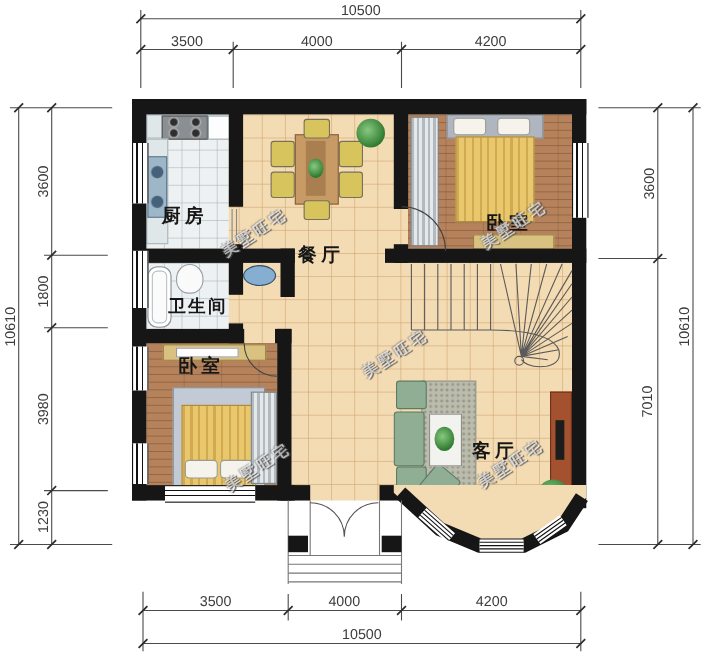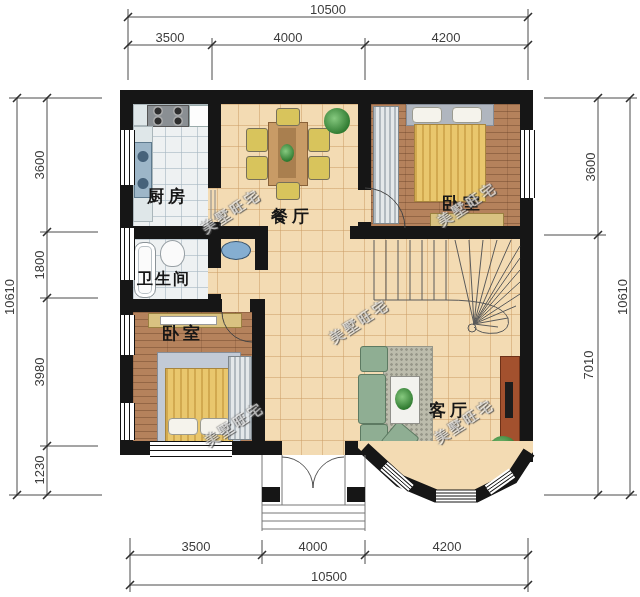--- a/index.html
+++ b/index.html
@@ -222,23 +222,23 @@
   <div class="dim vdim" style="left:590px;top:167px;">3600</div>
   <div class="dim vdim" style="left:588px;top:365px;">7010</div>
   <div class="dim vdim" style="left:622px;top:297px;">10610</div>
 
   <div class="dim" style="left:196px;top:546px;">3500</div>
   <div class="dim" style="left:313px;top:546px;">4000</div>
   <div class="dim" style="left:447px;top:546px;">4200</div>
   <div class="dim" style="left:329px;top:576px;">10500</div>
 
   <div class="roomlbl" style="left:168px;top:196px;">厨房</div>
-  <div class="roomlbl" style="left:292px;top:216px;">餐厅</div>
+  <div class="roomlbl" style="left:292px;top:232px;">餐厅</div>
   <div class="roomlbl" style="left:463px;top:203px;">卧室</div>
-  <div class="roomlbl" style="left:164px;top:279px;letter-spacing:2px;font-size:16px;">卫生间</div>
+  <div class="roomlbl" style="left:180px;top:279px;letter-spacing:2px;font-size:16px;">卫生间</div>
   <div class="roomlbl" style="left:183px;top:333px;">卧室</div>
   <div class="roomlbl" style="left:450px;top:410px;">客厅</div>
 
   <div class="wm" style="left:232px;top:212px;">美墅旺宅</div>
   <div class="wm" style="left:360px;top:322px;">美墅旺宅</div>
   <div class="wm" style="left:468px;top:205px;">美墅旺宅</div>
   <div class="wm" style="left:235px;top:425px;">美墅旺宅</div>
   <div class="wm" style="left:465px;top:422px;">美墅旺宅</div>
 
 </div>

